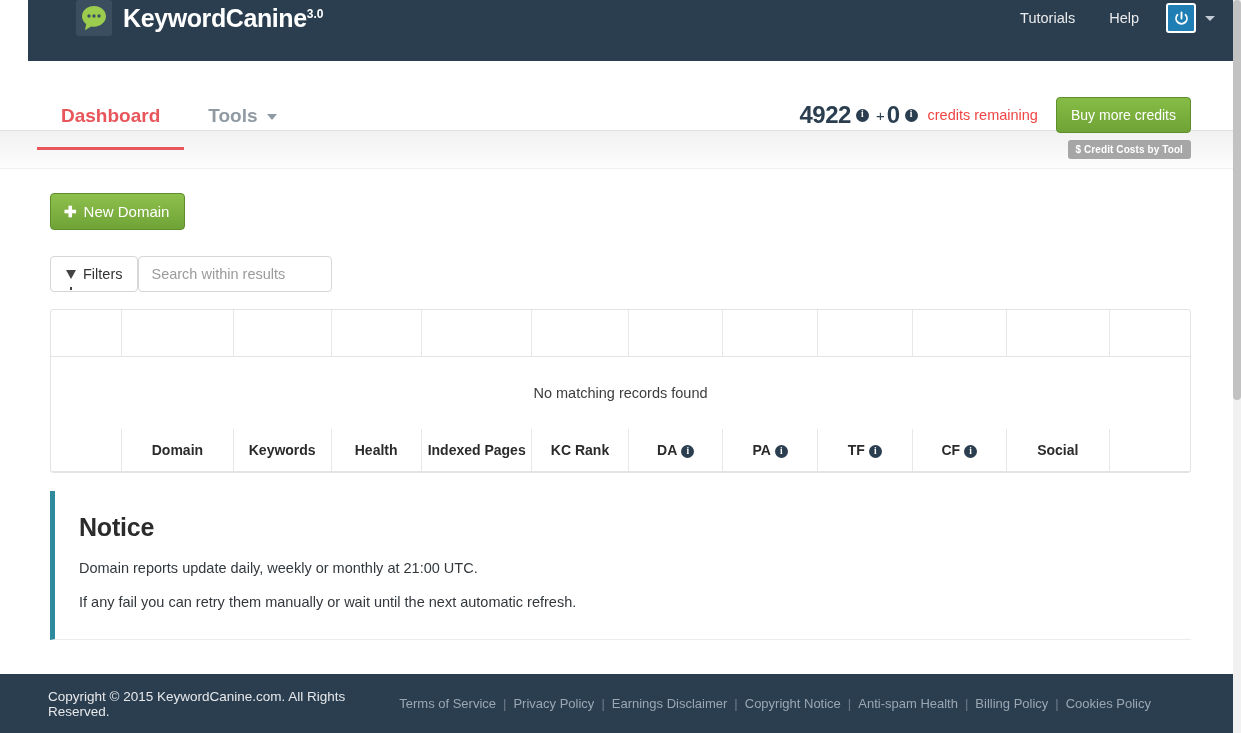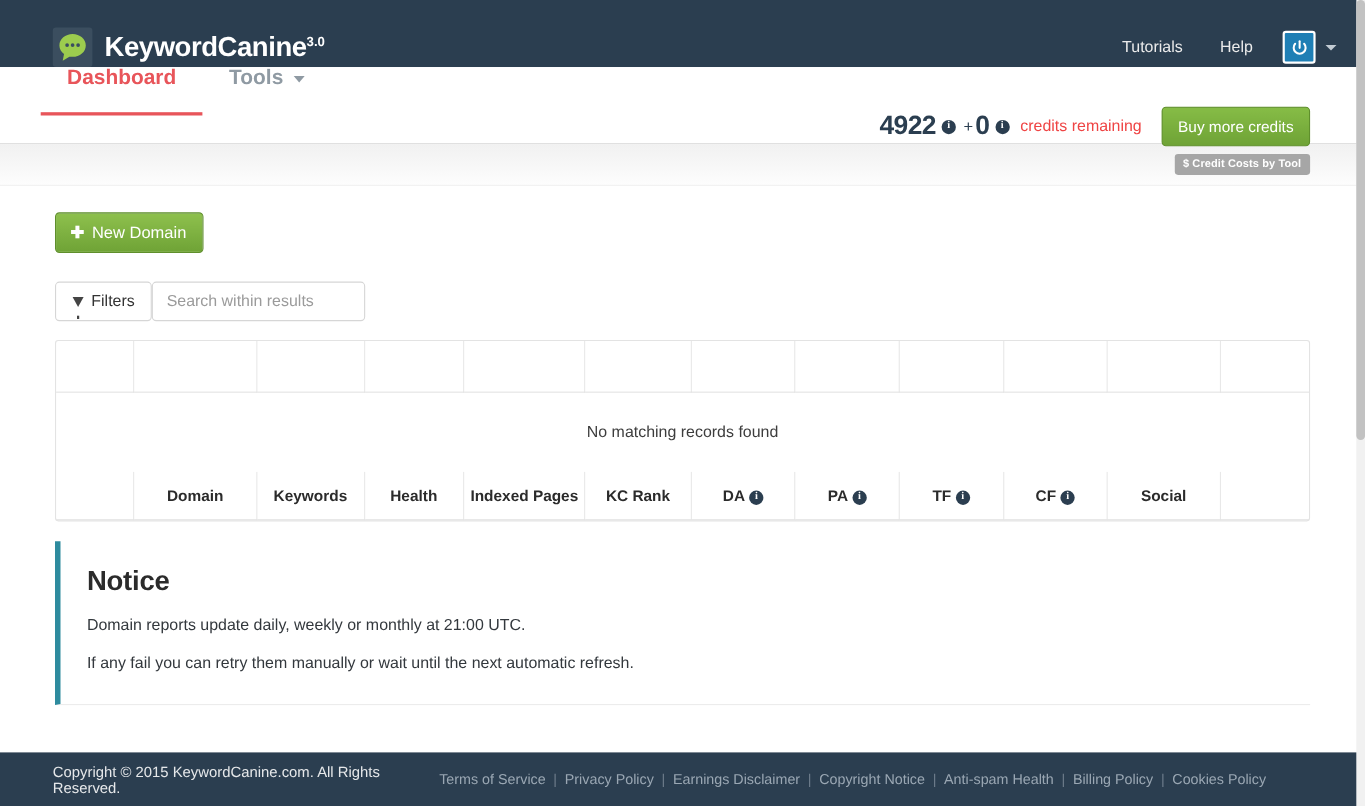--- a/index.html
+++ b/index.html
@@ -10,23 +10,24 @@
     font-family: "Liberation Sans", sans-serif;
     background: #ffffff;
   }
   body { position: relative; }
 
   
   .topbar {
     height: 61px;
     background: #2b3e50;
     display: flex;
-    align-items: flex-end;
+    align-items: flex-start;
     padding: 0 0 0 48px;
     position: relative;
+    margin-left: 28px;
   }
   .brand {
     display: flex;
     align-items: center;
     gap: 11px;
     text-decoration: none;
   }
   .logo-mark {
     width: 36px;
     height: 36px;
@@ -94,21 +95,21 @@
   .subbar {
     height: 70px;
     background: #ffffff;
     position: relative;
     display: flex;
     align-items: flex-start;
     border-bottom: 1px solid #e0e0e0;
   }
   .mainnav {
     display: flex;
-    align-items: flex-start;
+    align-items: flex-end;
     padding-left: 37px;
     height: 88px;
   }
   .mainnav-item {
     font-size: 19px;
     font-weight: bold;
     padding: 0 24px 24px 24px;
     color: #8f9aa3;
     text-decoration: none;
     line-height: 1;
@@ -347,21 +348,21 @@
     color: #33383d;
     margin-bottom: 12px;
     line-height: 1.5;
   }
   .notice p:last-child { margin-bottom: 0; }
 
   
   .footer {
     position: absolute;
     left: 0; right: 0; bottom: 0;
-    height: 49px;
+    height: 59px;
     background: #2b3e50;
     display: flex;
     align-items: center;
     padding: 0 20px 0 48px;
   }
   .footer-copy {
     color: #e6e8ea;
     font-size: 13.5px;
   }
   .footer-links {

